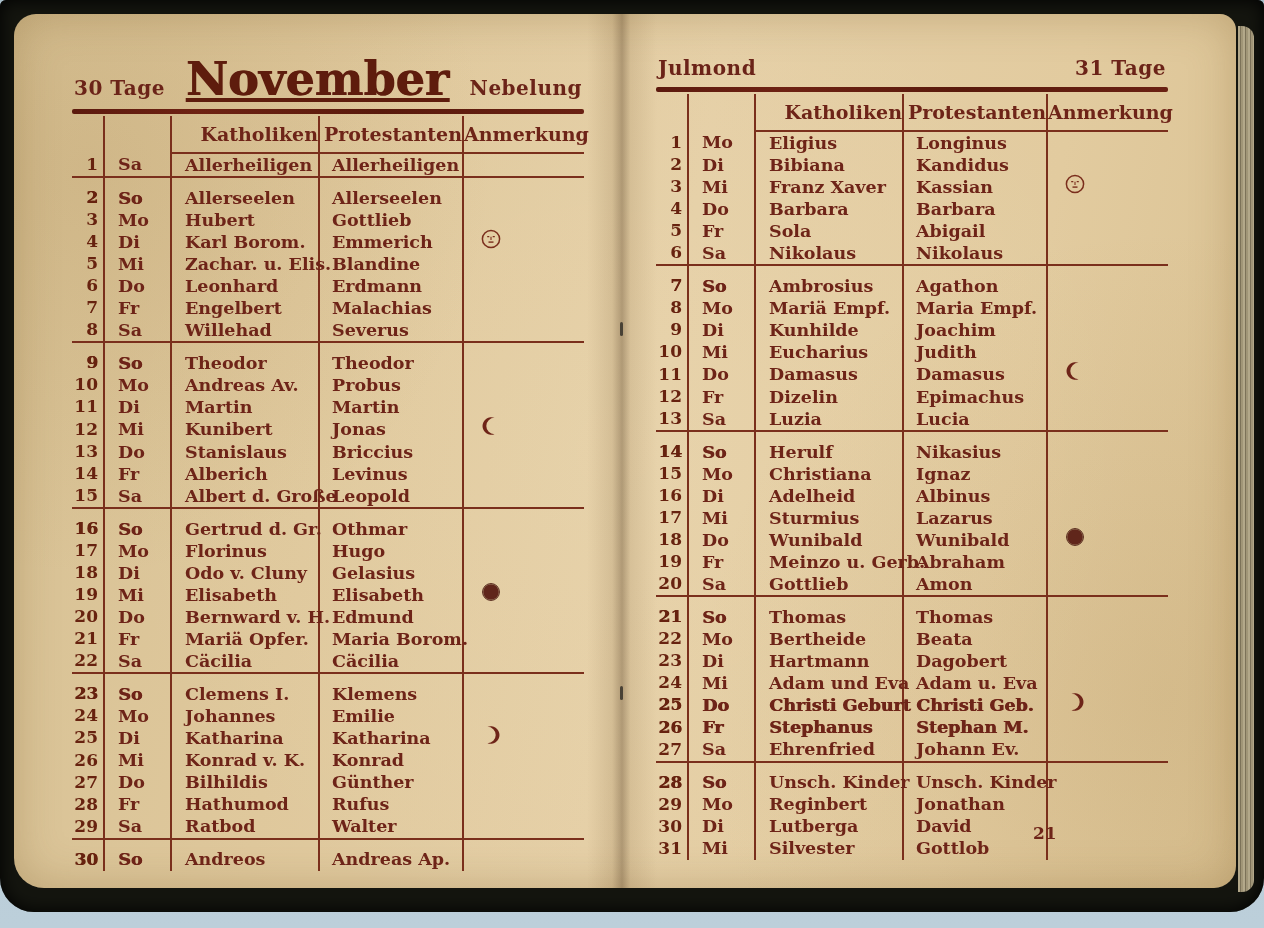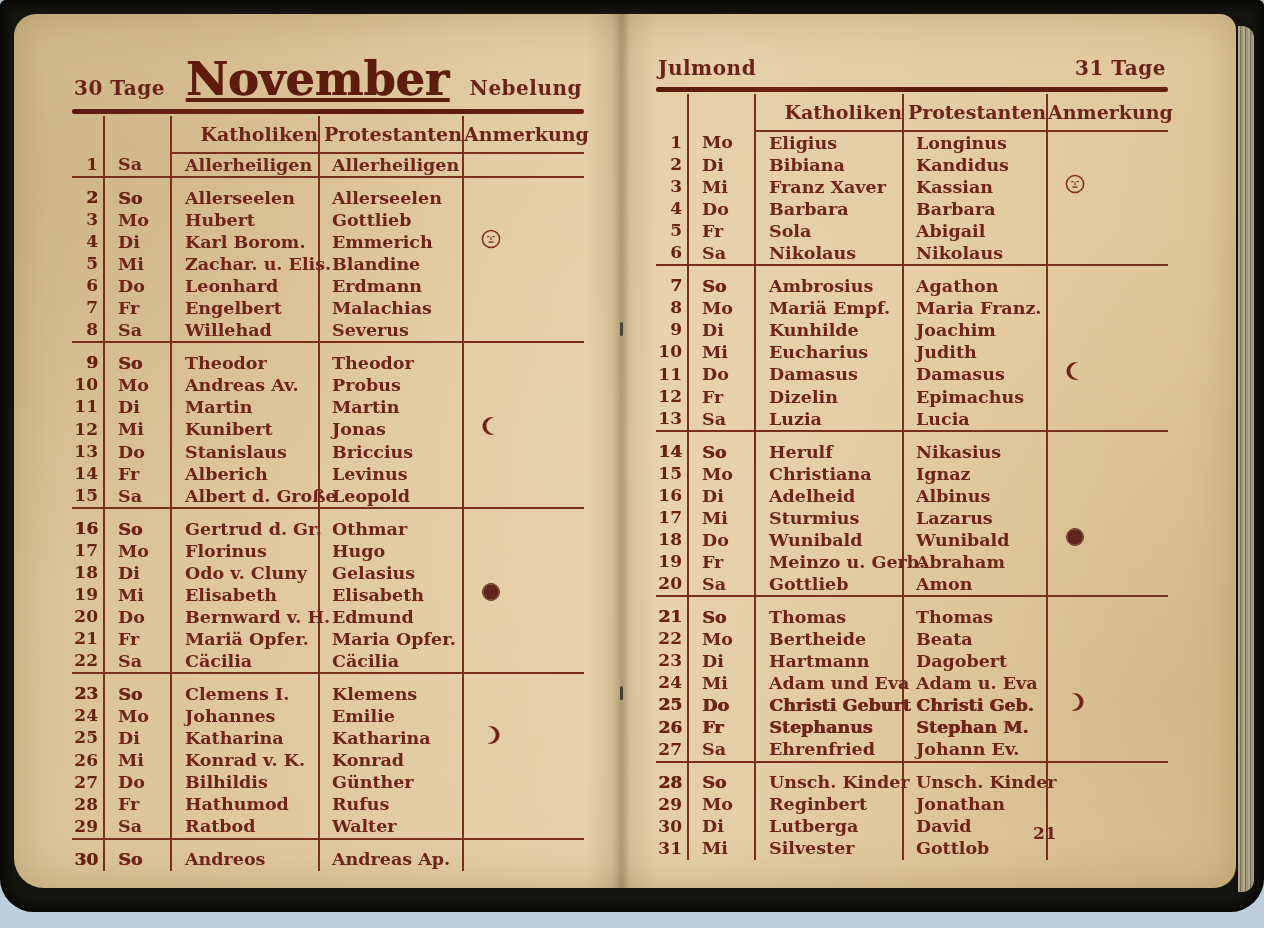--- a/index.html
+++ b/index.html
@@ -229,21 +229,21 @@
               <td class="c-day">20</td>
               <td class="c-wd">Do</td>
               <td class="c-k">Bernward v. H.</td>
               <td class="c-p">Edmund</td>
               <td class="c-a"></td>
             </tr>
             <tr class="">
               <td class="c-day">21</td>
               <td class="c-wd">Fr</td>
               <td class="c-k">Mariä Opfer.</td>
-              <td class="c-p">Maria Opfer.</td>
+              <td class="c-p">Maria Borom.</td>
               <td class="c-a"></td>
             </tr>
             <tr class="">
               <td class="c-day">22</td>
               <td class="c-wd">Sa</td>
               <td class="c-k">Cäcilia</td>
               <td class="c-p">Cäcilia</td>
               <td class="c-a"></td>
             </tr>
             <tr class="sep sunday">
@@ -376,21 +376,21 @@
               <td class="c-day">7</td>
               <td class="c-wd">So</td>
               <td class="c-k">Ambrosius</td>
               <td class="c-p">Agathon</td>
               <td class="c-a"></td>
             </tr>
             <tr class="">
               <td class="c-day">8</td>
               <td class="c-wd">Mo</td>
               <td class="c-k">Mariä Empf.</td>
-              <td class="c-p">Maria Franz.</td>
+              <td class="c-p">Maria Empf.</td>
               <td class="c-a"></td>
             </tr>
             <tr class="">
               <td class="c-day">9</td>
               <td class="c-wd">Di</td>
               <td class="c-k">Kunhilde</td>
               <td class="c-p">Joachim</td>
               <td class="c-a"></td>
             </tr>
             <tr class="">

